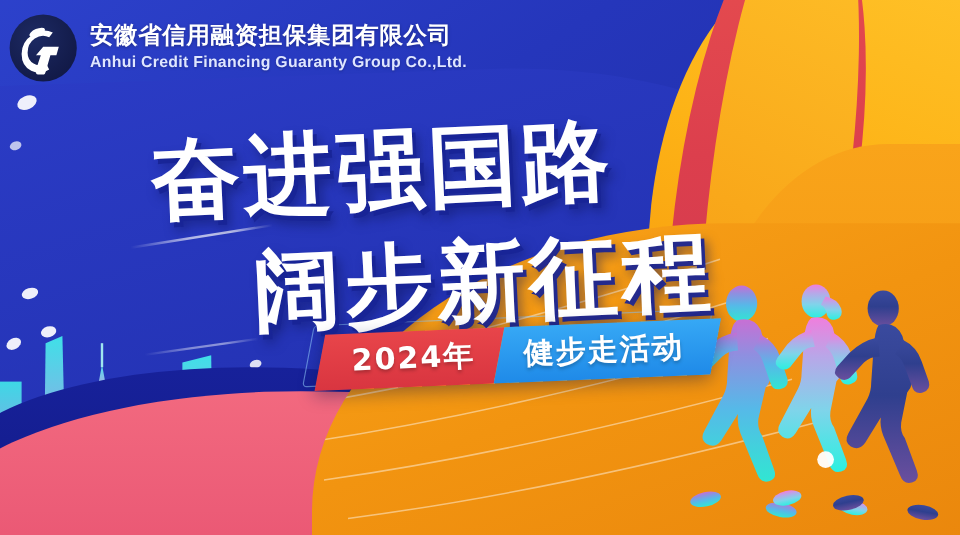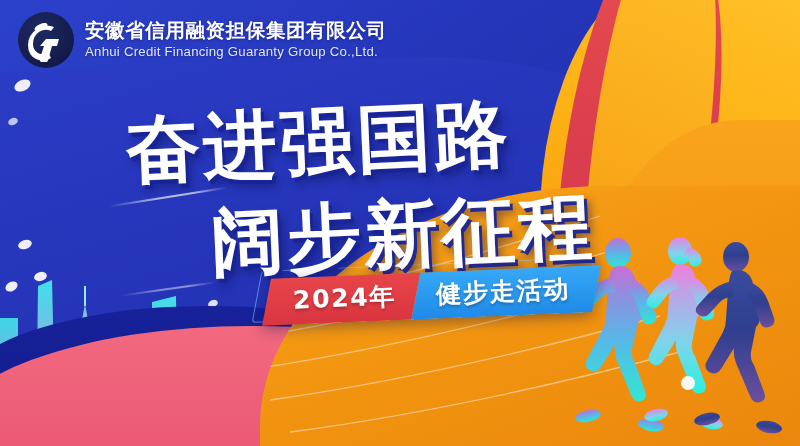--- a/index.html
+++ b/index.html
@@ -77,42 +77,42 @@
   
   .dot {
     position:absolute;
     background:#ffffff;
     border-radius:50%;
     opacity:.92;
   }
 
   
   .header {
-    position:absolute; left:18px; top:12px;
+    position:absolute; left:8px; top:12px;
     display:flex; align-items:center; gap:11px;
     z-index:40;
   }
   .logo-mark {
     width:56px; height:56px; border-radius:50%;
     background:radial-gradient(circle at 38% 34%, #1d2a63 0%, #141d4d 60%, #0e1540 100%);
     display:flex; align-items:center; justify-content:center;
     flex:0 0 auto;
     position:relative;
   }
   .logo-mark svg { display:block; }
   .company { line-height:1.08; }
   .company-cn {
     font-size:19.5px; font-weight:bold; color:#ffffff;
     letter-spacing:.6px;
     text-shadow:0 1px 3px rgba(0,0,0,.3);
     white-space:nowrap;
   }
   .company-en {
     margin-top:4px;
-    font-size:13.2px; color:#dfe6ff; font-weight:400;
+    font-size:13.2px; color:#dfe6ff; font-weight:700;
     letter-spacing:.25px; white-space:nowrap;
     text-shadow:0 1px 2px rgba(0,0,0,.25);
   }
 
   
   .headline {
     position:absolute; z-index:35;
     left:0; top:92px; width:700px;
     transform:rotate(-2.6deg);
   }

